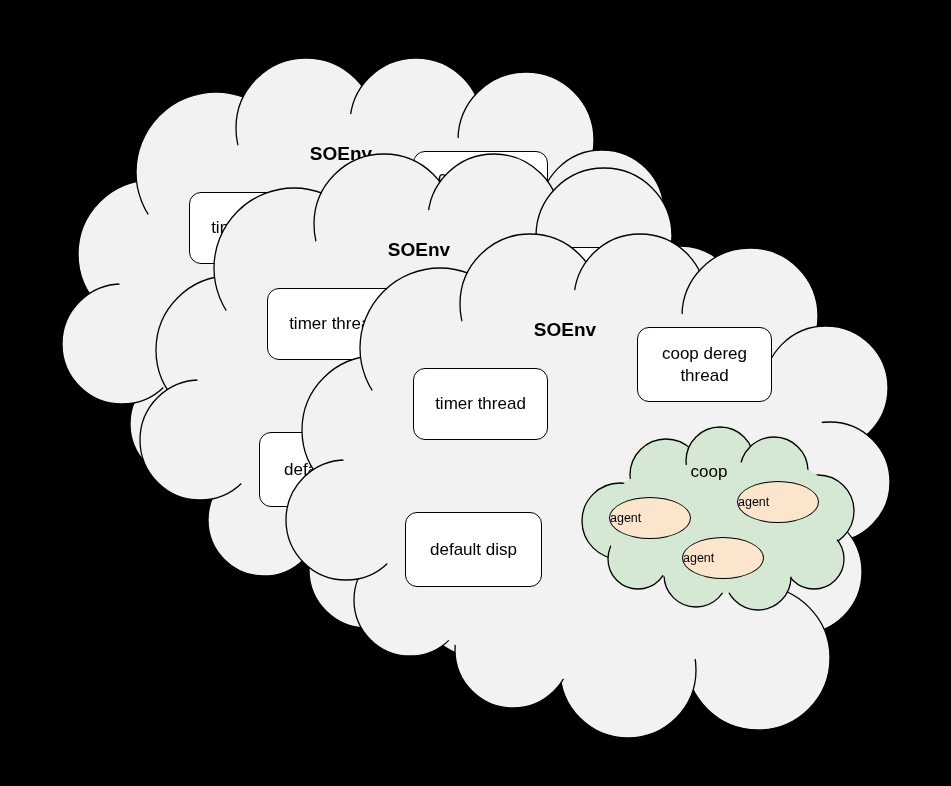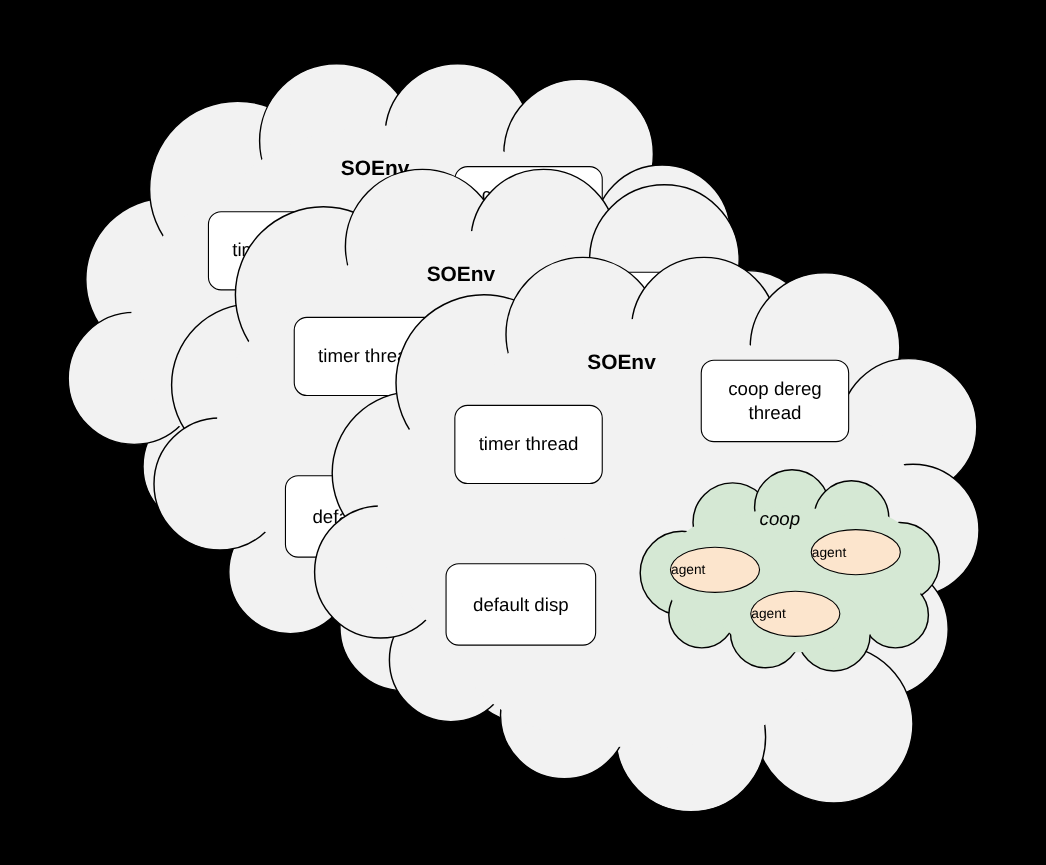--- a/index.html
+++ b/index.html
@@ -17,21 +17,21 @@
     position:absolute;background:#ffffff;border:1.3px solid #000;border-radius:12px;
     display:flex;align-items:center;justify-content:center;text-align:center;
     font-size:17px;line-height:1.25;box-sizing:border-box;padding:4px 8px;
   }
   .timer-box{left:135px;top:138px;width:135px;height:72px;}
   .dereg-box{left:359px;top:97px;width:135px;height:75px;}
   .disp-box{left:127px;top:282px;width:137px;height:75px;}
   .coop{position:absolute;left:302px;top:195px;width:278px;height:188px;}
   .coop .shape{overflow:visible;}
   .coop-label{
-    position:absolute;left:69px;top:37px;width:120px;text-align:center;font-size:17px;font-style:italic;
+    position:absolute;left:69px;top:37px;width:120px;text-align:center;font-size:17px;
   }
   .agent{
     position:absolute;width:82px;height:42px;box-sizing:border-box;
     border:1.3px solid #000;border-radius:50%;background:#fce5cd;
     display:flex;align-items:center;justify-content:flex-start;font-size:12.5px;
   }
   .agent-l{left:29px;top:72px;}
   .agent-r{left:157px;top:56px;}
   .agent-b{left:102px;top:112px;}
   #defs-svg{position:absolute;width:0;height:0;overflow:hidden;}

